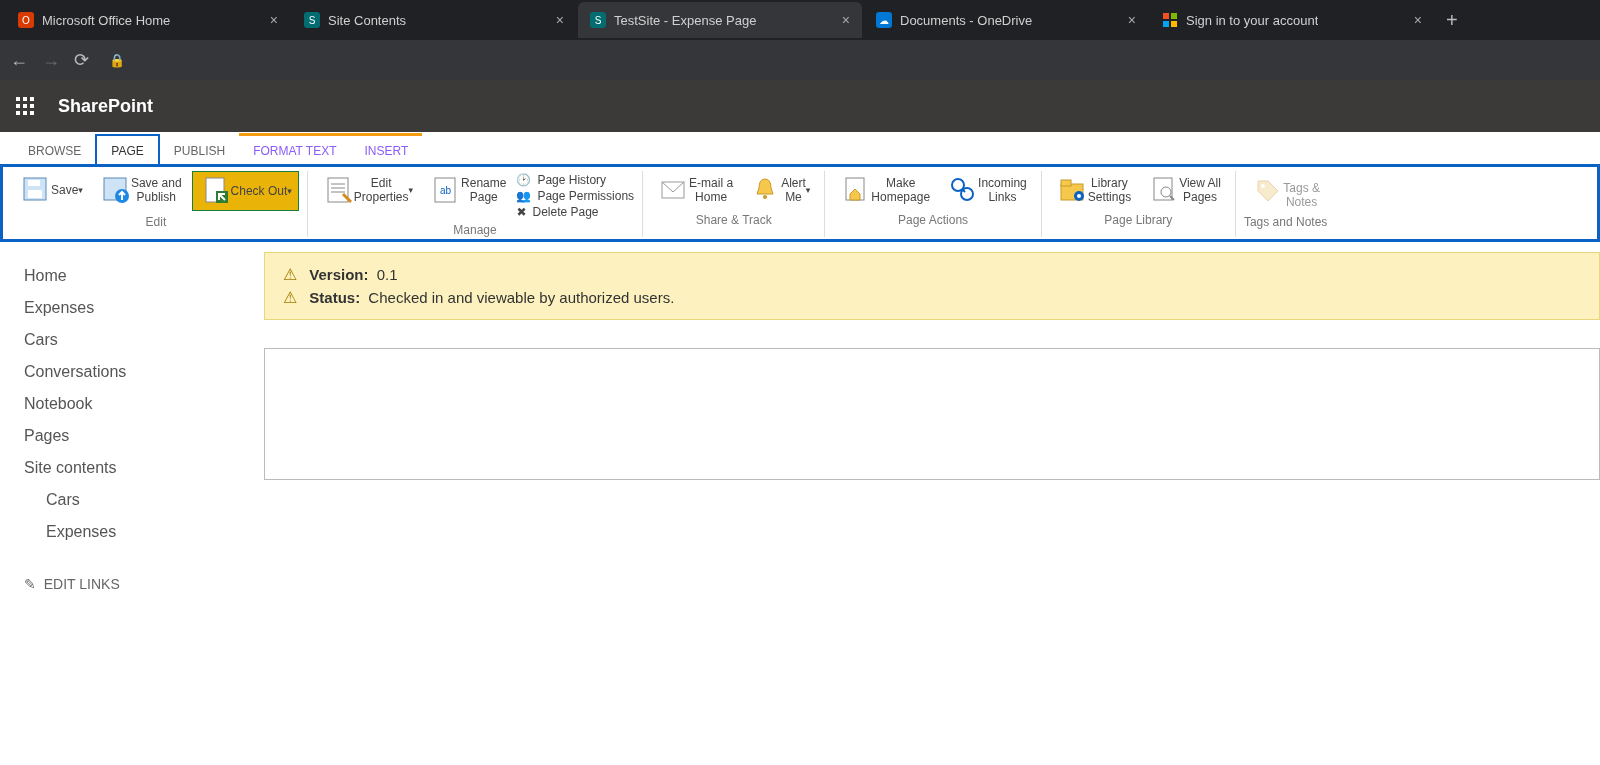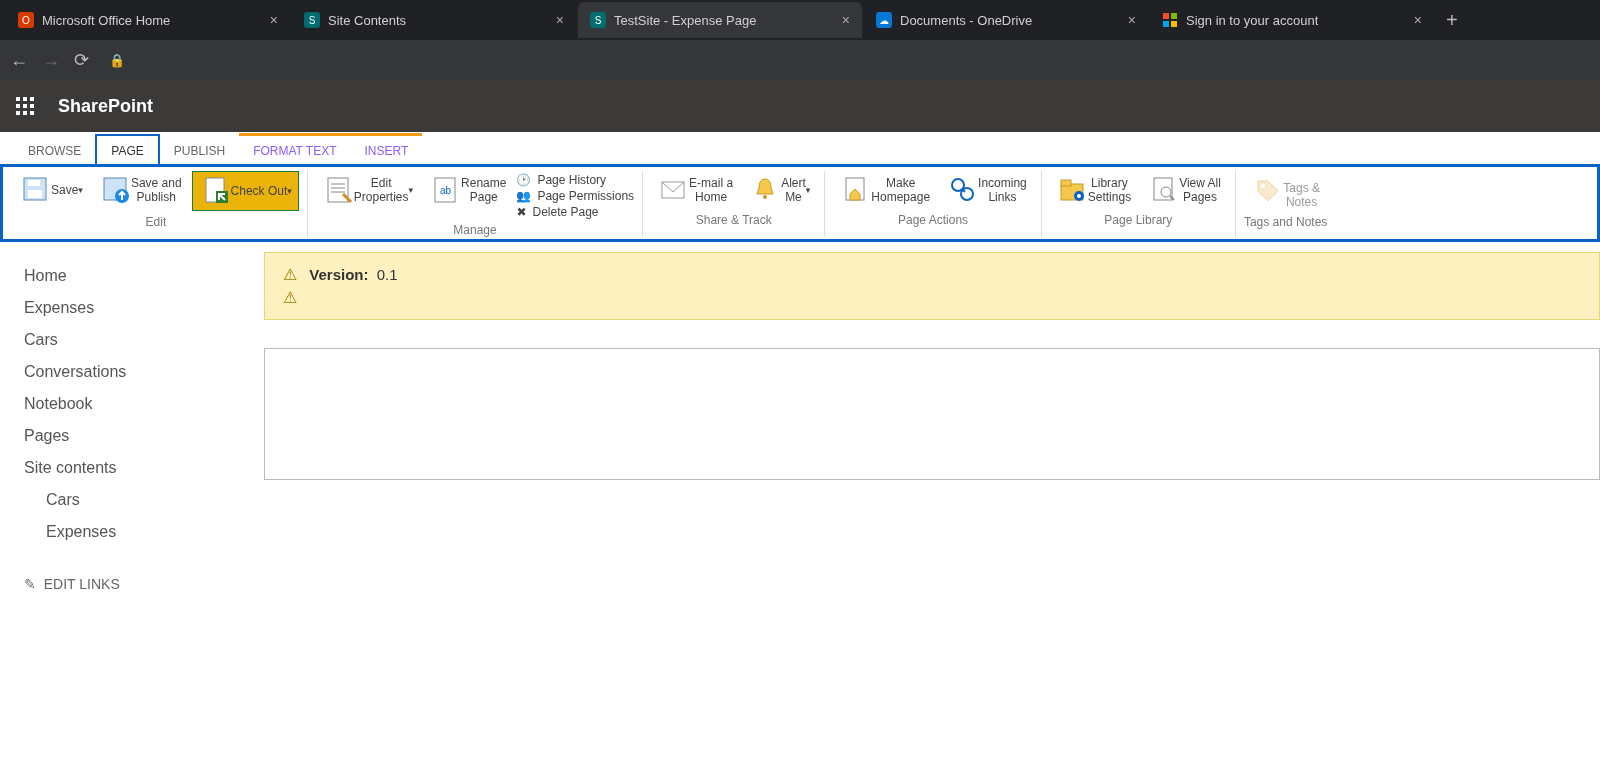--- a/index.html
+++ b/index.html
@@ -334,17 +334,18 @@
   </div>
 
   <div class="content">
     <div class="status-bar">
       <div class="status-row">
         <span class="warn-ico">⚠</span>
         <span><b>Version:</b>&nbsp;<span>0.1</span></span>
       </div>
       <div class="status-row">
         <span class="warn-ico">⚠</span>
+        <span><b>Status:</b>&nbsp;<span>Checked in and viewable by authorized users.</span></span>
       </div>
     </div>
     <div class="editor-box"></div>
   </div>
 </div>
 
 </body></html>

